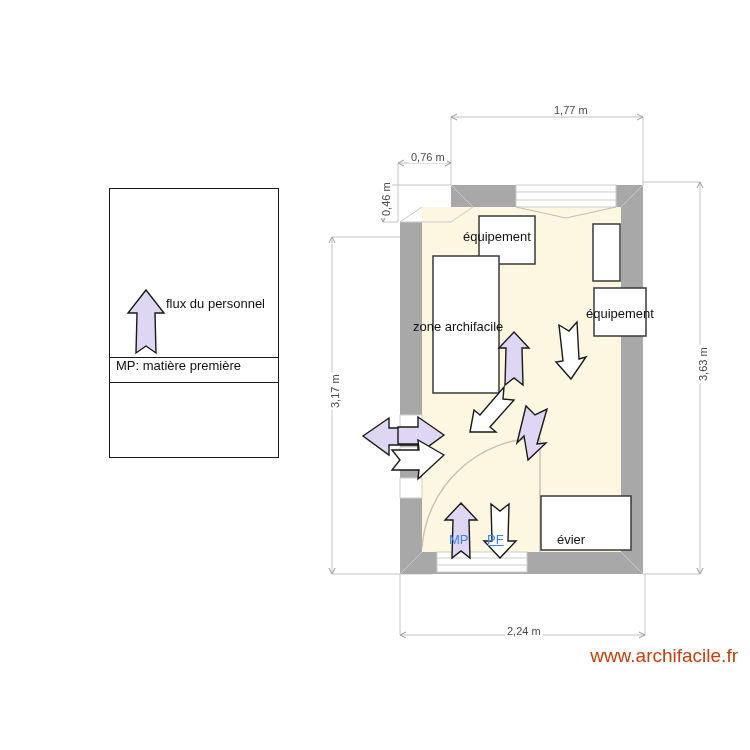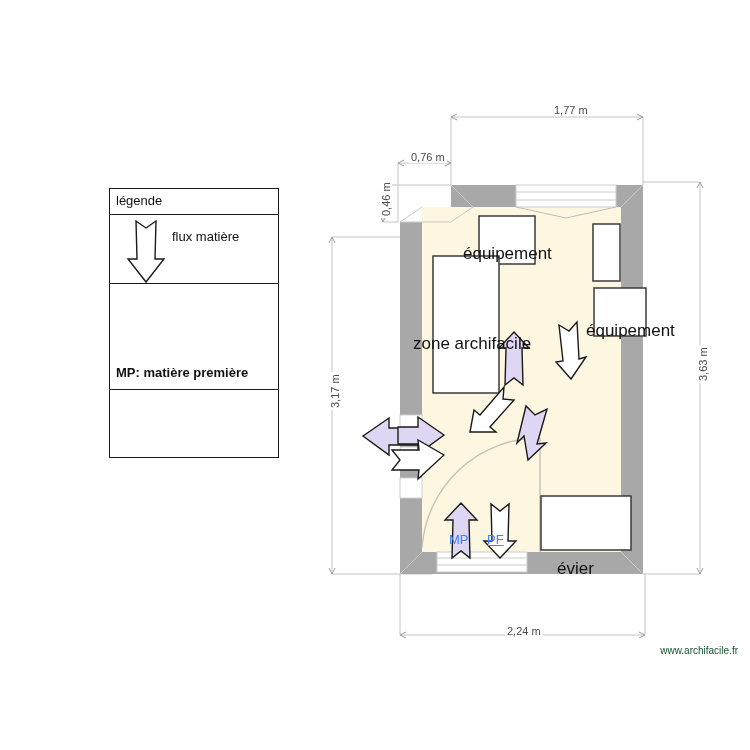--- a/index.html
+++ b/index.html
@@ -46,55 +46,54 @@
   }
   .legend-title span {
     position: absolute;
     left: 6px;
     top: 4px;
     font-size: 13px;
     color: #111;
   }
   .legend-flux-mat { top: 26px; height: 69px; }
   .legend-flux-pers { top: 95px; height: 74px; }
-  .legend-mp { top: 169px; height: 32px; font-weight: bold; }
+  .legend-mp { top: 162px; height: 32px; }
   .legend-pf { top: 201px; height: 68px; border-bottom: none; }
 
   .legend-label {
     position: absolute;
     font-size: 13px;
     color: #111;
     white-space: nowrap;
   }
 
   
   .plan-label {
     position: absolute;
-    font-size: 17px;
+    font-size: 13px;
     color: #111;
     white-space: nowrap;
-    margin-top: 15px;
   }
   .dim-label {
     position: absolute;
     font-size: 11px;
     color: #4a4a4a;
     white-space: nowrap;
     background: #ffffff;
     padding: 0 2px;
   }
   .dim-label.vert {
     transform-origin: 0 0;
   }
   .watermark {
     position: absolute;
     right: 12px;
     top: 645px;
-    font-size: 10px;
-    color: #14532d;
+    font-size: 19px;
+    color: #c2410c;
     white-space: nowrap;
     margin-left: 44px;
   }
   .tag-label {
     position: absolute;
     font-size: 13px;
     color: #3b82f6;
     white-space: nowrap;
   }
 </style>
@@ -221,46 +220,43 @@
   </g>
 
   <g>
     <path d="M500 558 L484 541 L492 541 L491 504 L500 511 L509 504 L508 541 L516 541 Z" fill="#ffffff" stroke="#1a1a1a" stroke-width="1.4"></path>
   </g>
 
 </svg>
 
 <div class="legend-box">
 
-  <div class="legend-row legend-title">
-    <span>légende</span>
+
+
+  <div class="legend-row legend-flux-pers">
+    <svg width="60" height="72" style="position:absolute;left:6px;top:3px;">
+      <path d="M30 3 L48 26 L39 26 L40 66 L30 59 L20 66 L21 26 L12 26 Z" fill="#ded6f2" stroke="#1a1a1a" stroke-width="1.4"></path>
+    </svg>
+    <span class="legend-label" style="left:56px; top:12px;">flux du personnel</span>
   </div>
-
-  <div class="legend-row legend-flux-mat">
-    <svg width="60" height="68" style="position:absolute;left:6px;top:1px;">
-      <path d="M30 66 L12 43 L21 43 L20 5 L30 12 L40 5 L39 43 L48 43 Z" fill="#ffffff" stroke="#1a1a1a" stroke-width="1.4"></path>
-    </svg>
-    <span class="legend-label" style="left:62px; top:14px;">flux matière</span>
-  </div>
-
 
   <div class="legend-row legend-mp">
     <span class="legend-label" style="left:6px; top:7px;">MP: matière première</span>
   </div>
 
 
 </div>
 
 <div class="plan-label" style="left:463px; top:229px;">équipement</div>
 
 <div class="plan-label" style="left:586px; top:306px;">équipement</div>
 
 <div class="plan-label" style="left:413px; top:319px;">zone archifacile</div>
 
-<div class="plan-label" style="left:557px; top:544px;">évier</div>
+<div class="plan-label" style="left:557px; top:532px;">évier</div>
 
 <div class="tag-label" style="left:449px; top:532px;">MP</div>
 
 <div class="tag-label" style="left:487px; top:532px;text-decoration:underline;">PF</div>
 
 <div class="dim-label" style="left:524px; top:104px;margin-left:28px;">1,77 m</div>
 
 <div class="dim-label" style="left:409px; top:151px;">0,76 m</div>
 
 <div class="dim-label vert" style="left:380px; top:218px; transform: rotate(-90deg);">0,46 m</div>

